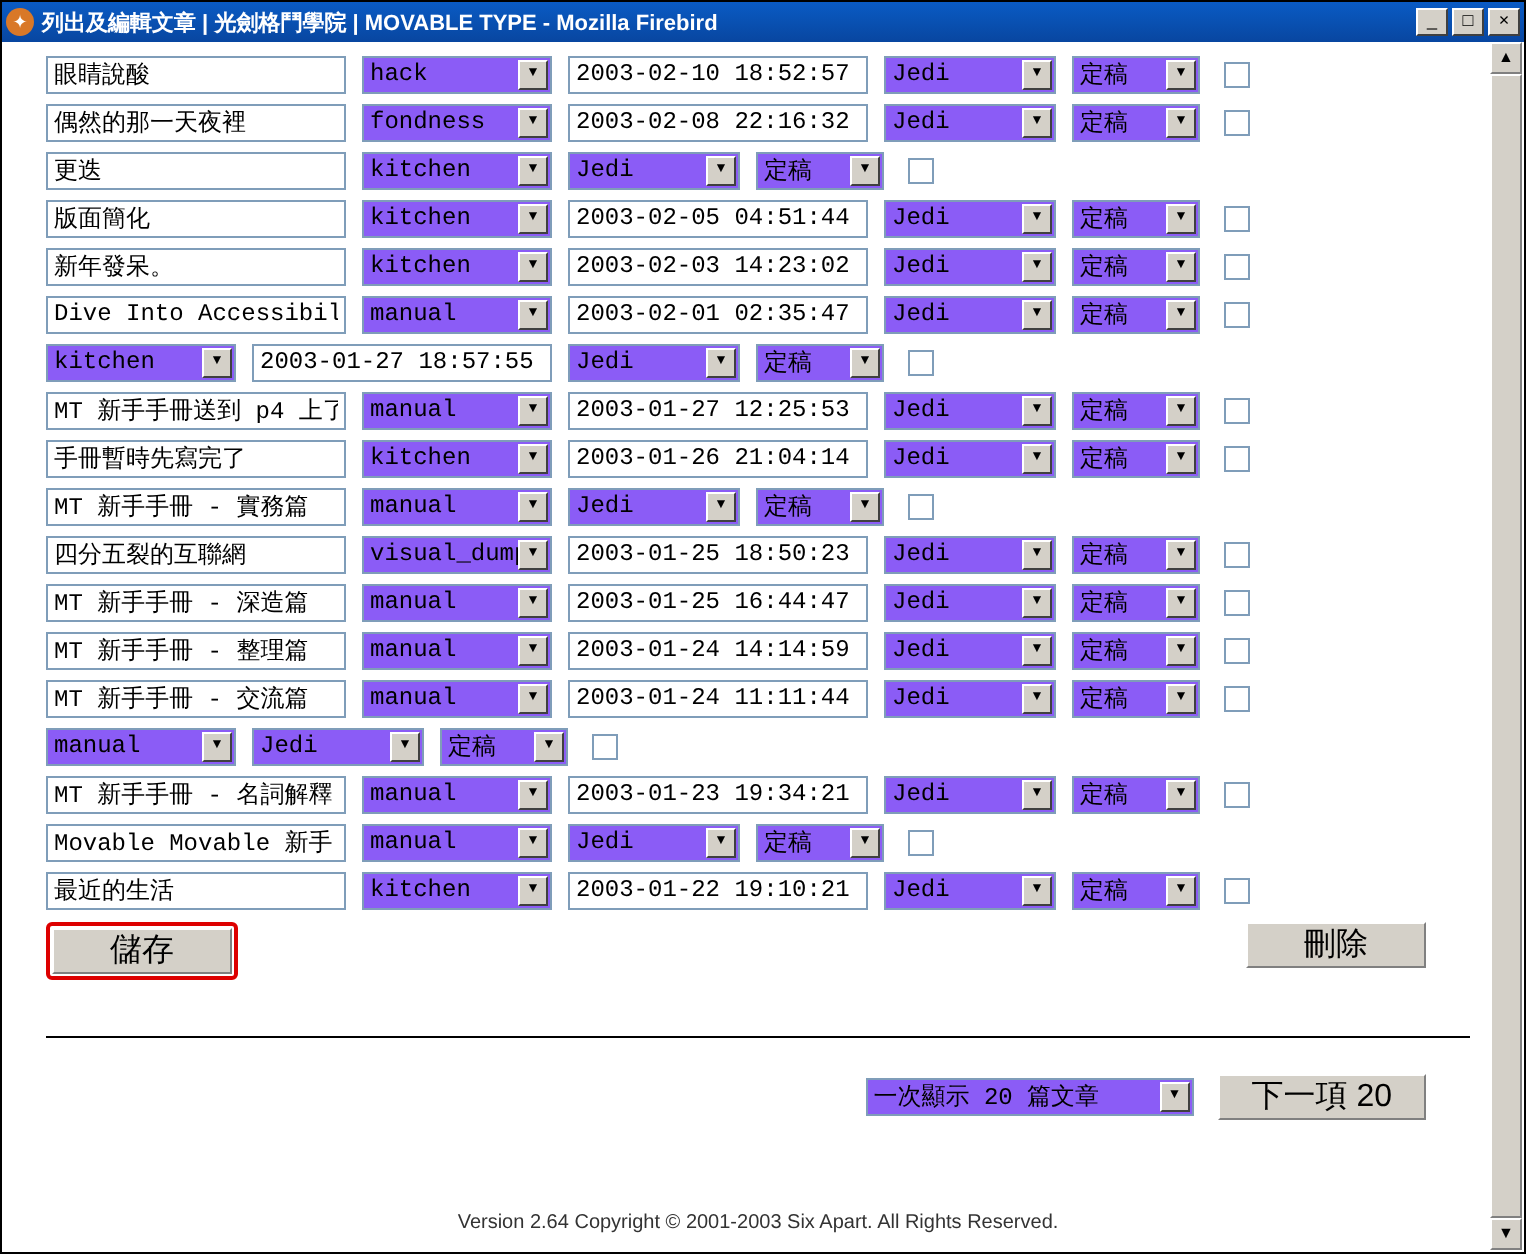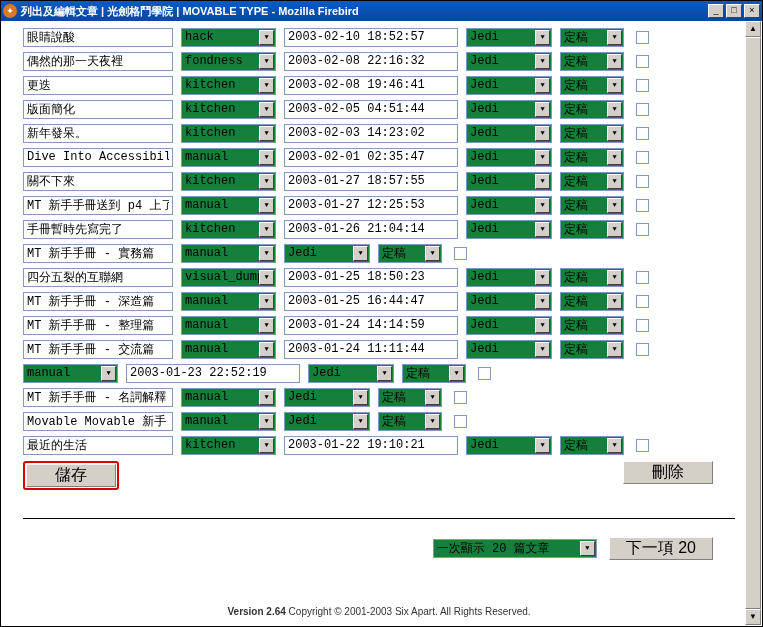--- a/index.html
+++ b/index.html
@@ -11,35 +11,35 @@
 .win-btns{display:flex;gap:2px}
 .win-btn{width:16px;height:14px;background:#d4d0c8;border:1px solid #fff;border-right-color:#404040;border-bottom-color:#404040;font-size:9px;text-align:center;line-height:11px;color:#000;font-family:Arial}
 .content{position:absolute;top:20px;left:0;right:17px;bottom:2px;overflow:hidden;padding:4px 10px 0 22px}
 .scrollbar{position:absolute;top:20px;right:1px;bottom:1px;width:16px;background:#d4d0c8}
 .scroll-btn{width:16px;height:16px;background:#d4d0c8;border:1px solid #fff;border-right-color:#808080;border-bottom-color:#808080;font-size:8px;text-align:center;line-height:13px}
 .scroll-btn.dn{position:absolute;bottom:0}
 .scroll-thumb{position:absolute;top:16px;bottom:16px;left:0;right:0;background:#d4d0c8;border:1px solid #fff;border-right-color:#808080;border-bottom-color:#808080}
 .row{display:flex;align-items:center;height:24px;gap:8px}
 .txtfield{height:19px;border:1px solid #7f9db9;background:#fff;font-family:"Courier New",monospace;font-size:12px;padding:1px 3px;color:#000}
 .title-f{width:150px}
-.sel{height:19px;border:1px solid #7f9db9;background:#15803d;font-family:"Courier New",monospace;font-size:12px;display:flex;align-items:center;position:relative;padding-left:3px}
+.sel{height:19px;border:1px solid #7f9db9;background:#8b5cf6;font-family:"Courier New",monospace;font-size:12px;display:flex;align-items:center;position:relative;padding-left:3px}
 .sel-arrow{position:absolute;right:1px;top:1px;width:15px;height:15px;background:#d4d0c8;border:1px solid #fff;border-right-color:#404040;border-bottom-color:#404040;font-size:7px;text-align:center;line-height:12px}
 .cat-f{width:95px}
-.date-f{width:174px}
+.date-f{width:150px}
 .auth-f{width:86px}
 .status-f{width:64px}
 .chk{width:13px;height:13px;border:1px solid #7f9db9;background:#fff;margin-left:4px}
 .btnrow{display:flex;justify-content:space-between;margin-top:4px;padding-right:22px}
 .btn{height:23px;border:1px solid #808080;border-top-color:#fff;border-left-color:#fff;background:#d4d0c8;font-size:16px;padding:0 16px;font-family:inherit;min-width:90px}
 .save-hl{border:2px solid #d00;border-radius:3px;padding:1px;display:inline-block}
 .hr{border:none;border-top:1px solid #000;margin:28px 0 18px 0}
 .pager{display:flex;justify-content:flex-end;gap:12px;align-items:center;padding-right:22px}
 .pager .sel{width:164px}
 .footer{text-align:center;font-size:10px;color:#333;margin-top:46px}
-.footer b{font-weight:bold}
+.footer b{font-weight:normal}
 </style>
 </head>
 <body>
 
 <div class="window">
   <div class="titlebar">
     <div class="titlebar-icon">✦</div>
     <div class="titlebar-text">列出及編輯文章 | 光劍格鬥學院 | MOVABLE TYPE - Mozilla Firebird</div>
     <div class="win-btns">
       <div class="win-btn">_</div>
@@ -83,21 +83,20 @@
             <span class="sel-arrow">▼</span>
           </div>
           <div class="chk"></div>
         </div>
         <div class="row">
           <input class="txtfield title-f" value="更迭" style="">
           <div class="sel cat-f">
             <span>kitchen</span>
             <span class="sel-arrow">▼</span>
           </div>
-          <input class="txtfield date-f" value="2003-02-08 19:46:41" style="">
           <div class="sel auth-f">
             <span>Jedi</span>
             <span class="sel-arrow">▼</span>
           </div>
           <div class="sel status-f">
             <span>定稿</span>
             <span class="sel-arrow">▼</span>
           </div>
           <div class="chk"></div>
         </div>
@@ -146,21 +145,20 @@
             <span>Jedi</span>
             <span class="sel-arrow">▼</span>
           </div>
           <div class="sel status-f">
             <span>定稿</span>
             <span class="sel-arrow">▼</span>
           </div>
           <div class="chk"></div>
         </div>
         <div class="row">
-          <input class="txtfield title-f" value="關不下來" style="">
           <div class="sel cat-f">
             <span>kitchen</span>
             <span class="sel-arrow">▼</span>
           </div>
           <input class="txtfield date-f" value="2003-01-27 18:57:55" style="">
           <div class="sel auth-f">
             <span>Jedi</span>
             <span class="sel-arrow">▼</span>
           </div>
           <div class="sel status-f">
@@ -285,37 +283,37 @@
             <span>定稿</span>
             <span class="sel-arrow">▼</span>
           </div>
           <div class="chk"></div>
         </div>
         <div class="row">
           <div class="sel cat-f">
             <span>manual</span>
             <span class="sel-arrow">▼</span>
           </div>
-          <input class="txtfield date-f" value="2003-01-23 22:52:19" style="">
           <div class="sel auth-f">
             <span>Jedi</span>
             <span class="sel-arrow">▼</span>
           </div>
           <div class="sel status-f">
             <span>定稿</span>
             <span class="sel-arrow">▼</span>
           </div>
           <div class="chk"></div>
         </div>
         <div class="row">
           <input class="txtfield title-f" value="MT 新手手冊 - 名詞解釋" style="">
           <div class="sel cat-f">
             <span>manual</span>
             <span class="sel-arrow">▼</span>
           </div>
+          <input class="txtfield date-f" value="2003-01-23 19:34:21" style="">
           <div class="sel auth-f">
             <span>Jedi</span>
             <span class="sel-arrow">▼</span>
           </div>
           <div class="sel status-f">
             <span>定稿</span>
             <span class="sel-arrow">▼</span>
           </div>
           <div class="chk"></div>
         </div>

